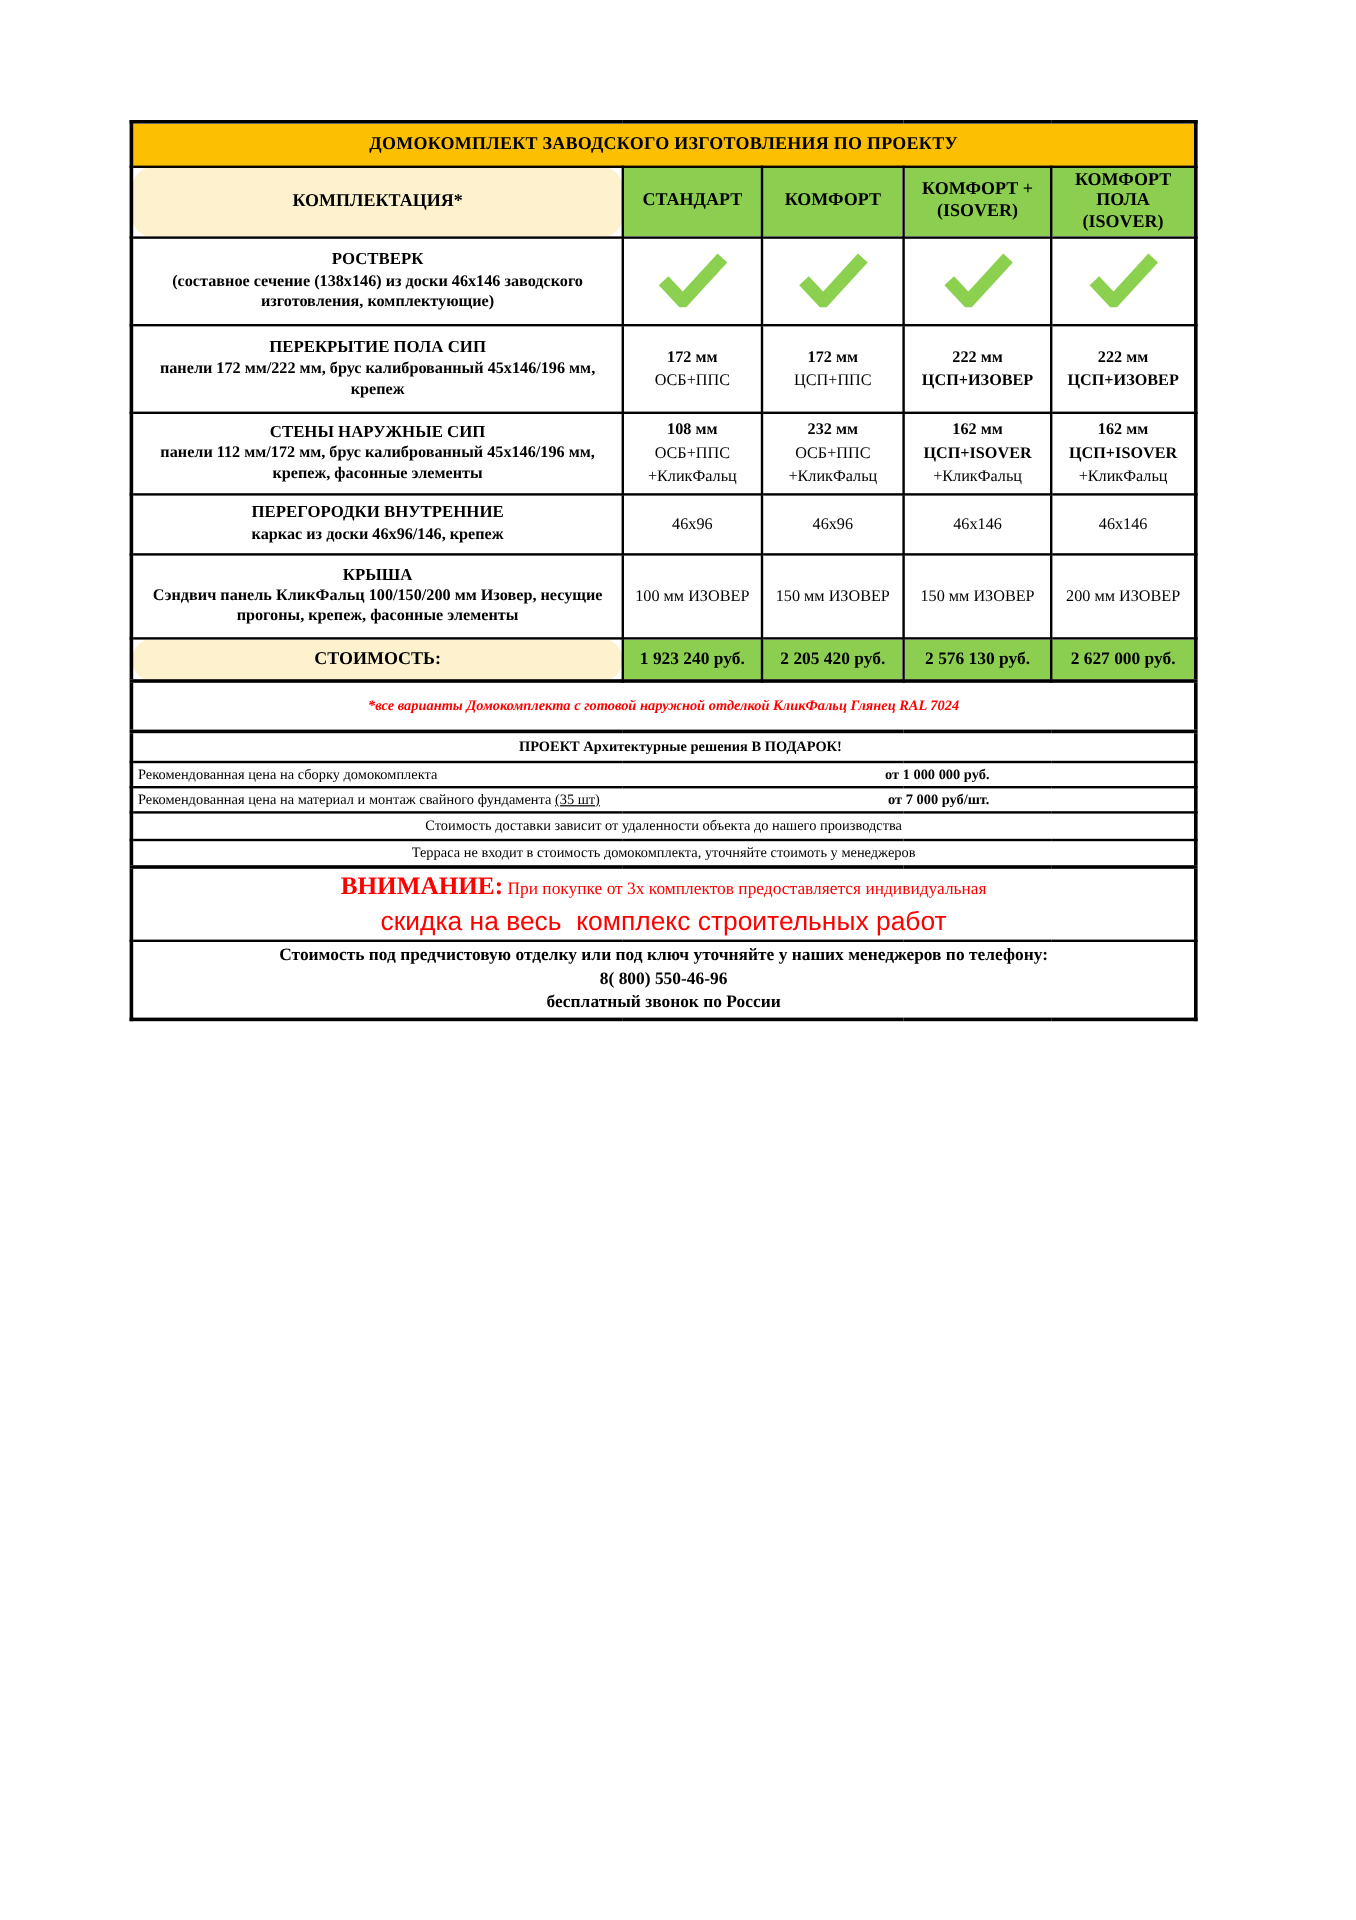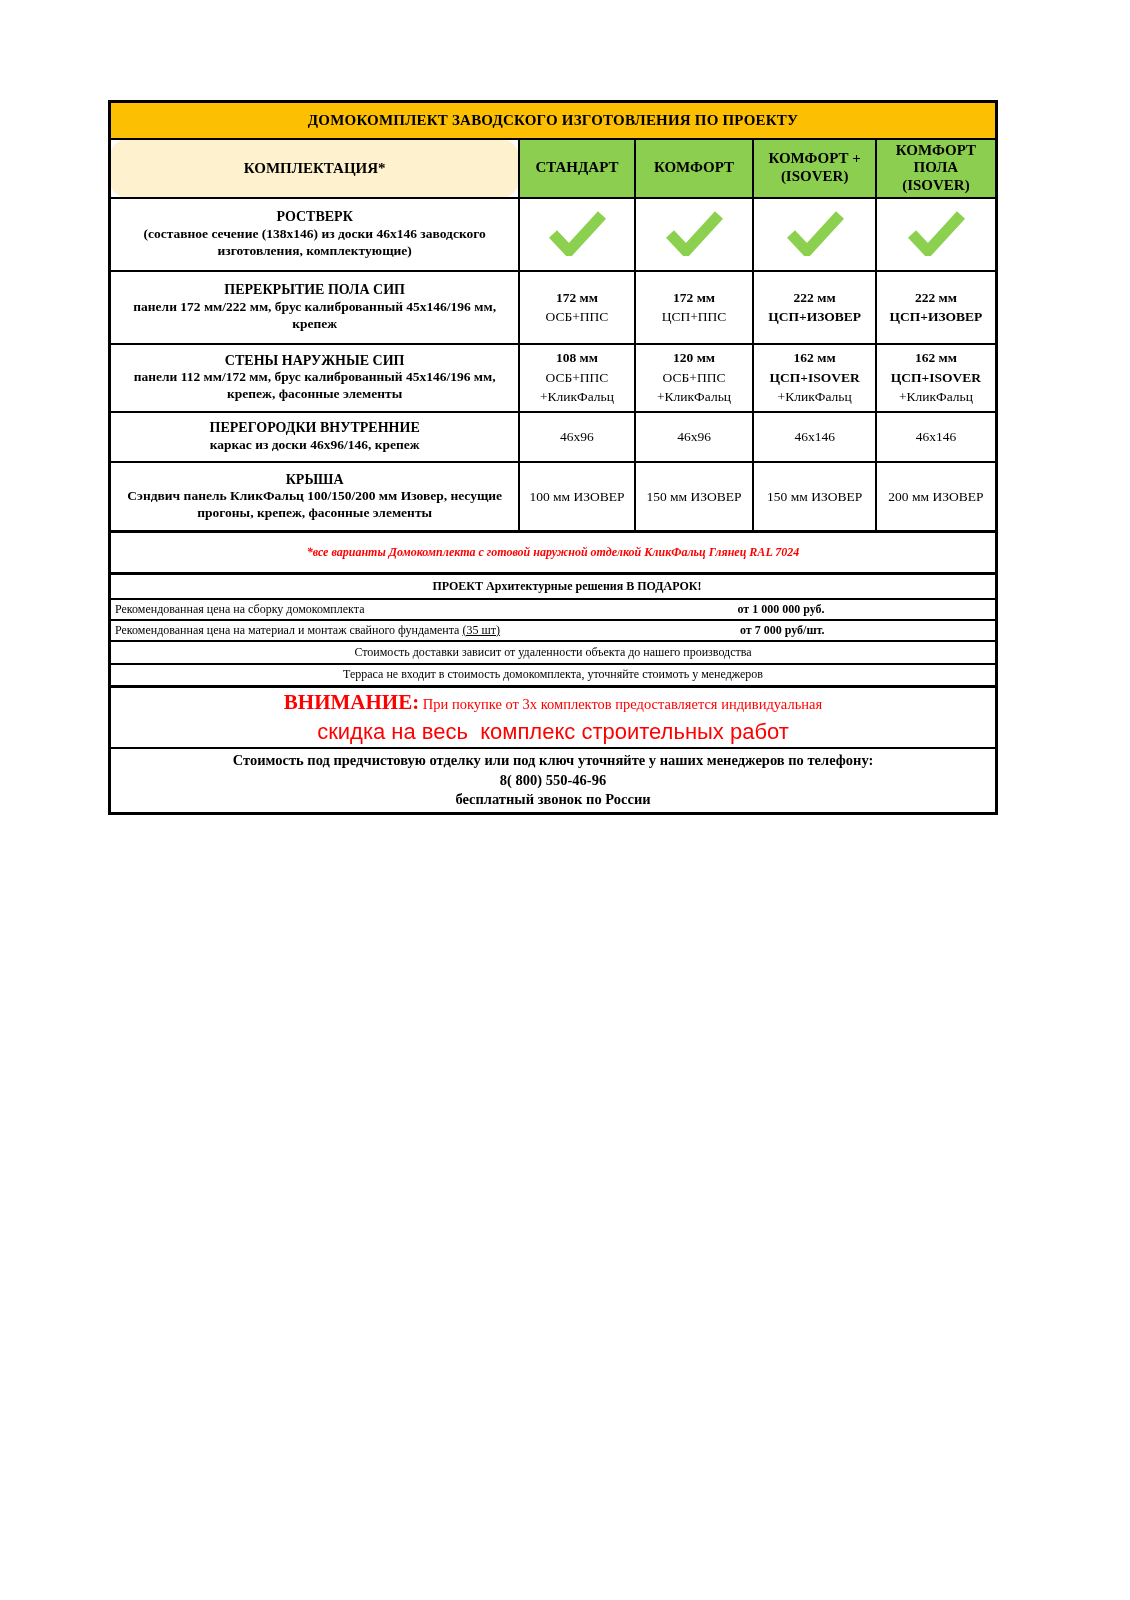--- a/index.html
+++ b/index.html
@@ -192,21 +192,21 @@
       <td>
         <div class="fname">СТЕНЫ НАРУЖНЫЕ СИП</div>
         <div class="fdesc">панели 112 мм/172 мм, брус калиброванный 45х146/196 мм, крепеж, фасонные элементы</div>
       </td>
       <td class="val">
         <div class="b">108 мм</div>
         <div>ОСБ+ППС</div>
         <div>+КликФальц</div>
       </td>
       <td class="val">
-        <div class="b">120 мм</div>
+        <div class="b">232 мм</div>
         <div>ОСБ+ППС</div>
         <div>+КликФальц</div>
       </td>
       <td class="val">
         <div class="b">162 мм</div>
         <div class="b">ЦСП+ISOVER</div>
         <div>+КликФальц</div>
       </td>
       <td class="val">
         <div class="b">162 мм</div>
@@ -246,20 +246,27 @@
             <div>150 мм ИЗОВЕР</div>
           </td>
       <td class="val">
             <div>150 мм ИЗОВЕР</div>
           </td>
       <td class="val">
             <div>200 мм ИЗОВЕР</div>
           </td>
     </tr>
 
+    <tr class="r-price">
+      <td class="cream price-label">СТОИМОСТЬ:</td>
+      <td class="green price-val">1 923 240 руб.</td>
+      <td class="green price-val">2 205 420 руб.</td>
+      <td class="green price-val">2 576 130 руб.</td>
+      <td class="green price-val">2 627 000 руб.</td>
+    </tr>
 
     <tr class="r-rednote">
       <td colspan="5" class="note red-note" style="border-top-width:3px;">*все варианты Домокомплекта с готовой наружной отделкой КликФальц Глянец RAL 7024</td>
     </tr>
 
     <tr class="r-gift">
       <td colspan="5" class="note gift" style="border-top-width:3px;">ПРОЕКТ Архитектурные решения В ПОДАРОК!</td>
     </tr>
 
     <tr class="r-asm">

